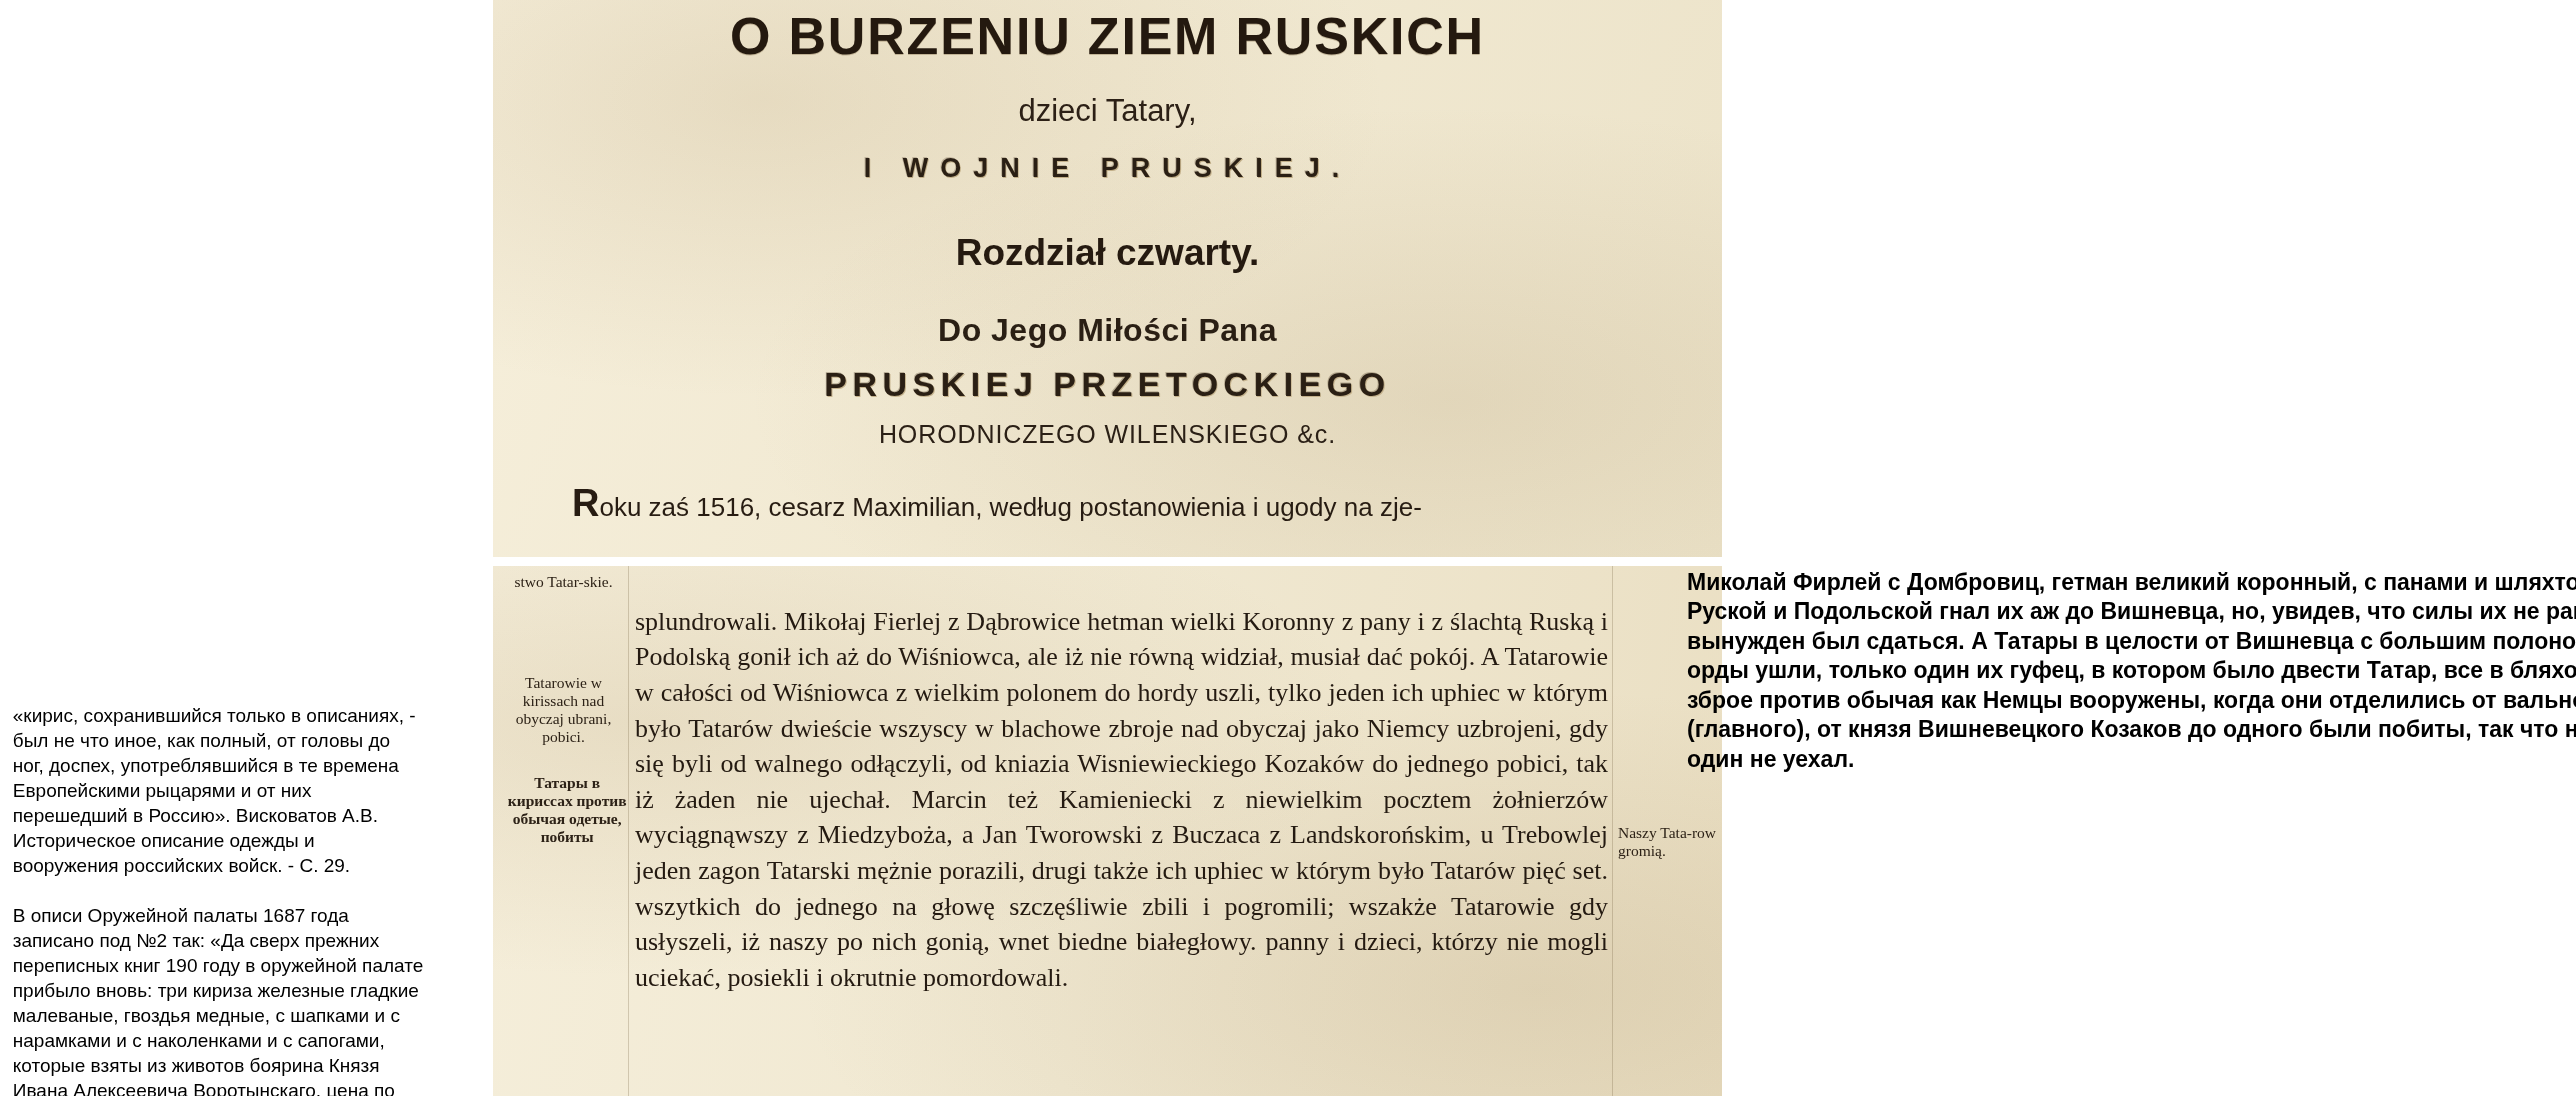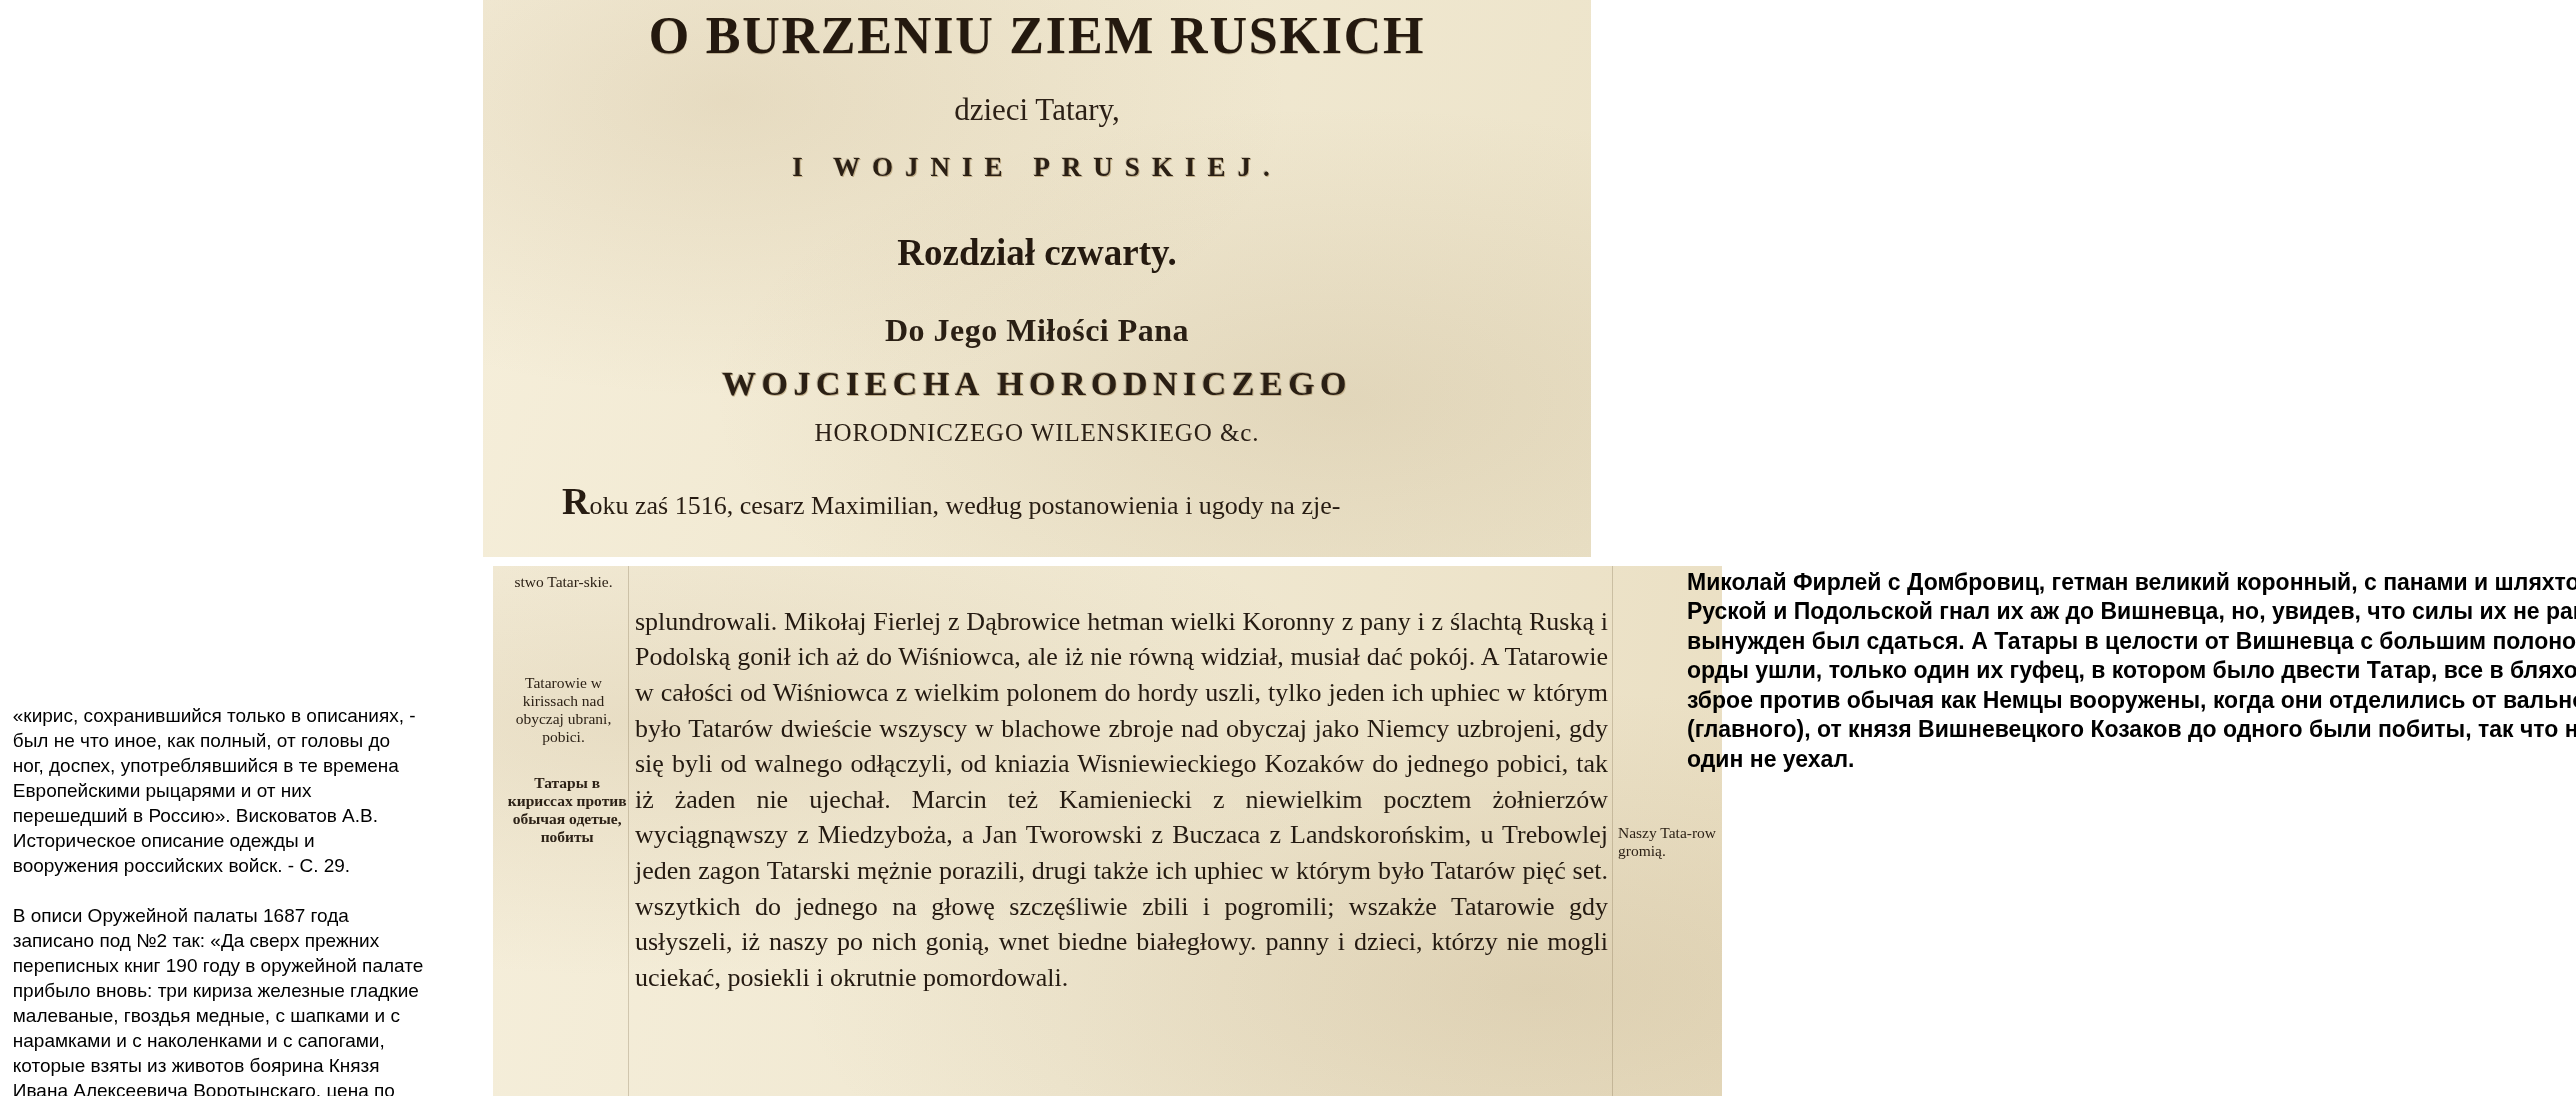--- a/index.html
+++ b/index.html
@@ -42,25 +42,25 @@
   }
 
   
   .scan {
     position: absolute;
     background: #f3ecd6;
     color: #2b2118;
     overflow: hidden;
   }
   #scan-title-block {
-    left: 483px;
+    left: 493px;
     top: 0px;
-    width: 1108px;
+    width: 1229px;
     height: 557px;
-    font-family: Liberation Serif, serif;
+    font-family: Liberation Sans, sans-serif;
     text-align: center;
     background:
       radial-gradient(ellipse at 22% 18%, rgba(176,150,103,0.20), rgba(176,150,103,0) 46%),
       radial-gradient(ellipse at 78% 72%, rgba(160,134,90,0.16), rgba(160,134,90,0) 52%),
       linear-gradient(112deg, #f6efdb 0%, #f1e9d2 45%, #ece3c9 100%);
   }
   #scan-title-block .line { width: 100%; }
 
   .t-main {
     font-size: 52px;
@@ -194,21 +194,21 @@
   <p>«кирис, сохранившийся только в описаниях, - был не что иное, как полный, от головы до ног, доспех, употреблявшийся в те времена Европейскими рыцарями и от них перешедший в Россию». Висковатов А.В. Историческое описание одежды и вооружения российских войск. - С. 29.</p>
   <p>В описи Оружейной палаты 1687 года записано под №2 так: «Да сверх прежних переписных книг 190 году в оружейной палате прибыло вновь: три кириза железные гладкие малеваные, гвоздья медные, с шапками и с нарамками и с наколенками и с сапогами, которые взяты из животов боярина Князя Ивана Алексеевича Воротынскаго, цена по пяти рублев, а в прежних переписных книгах тех кирисов было ненаписано».</p>
 </div>
 
 <div class="scan" id="scan-title-block">
   <div class="line t-main">O BURZENIU ZIEM RUSKICH</div>
   <div class="line t-sub1">dzieci Tatary,</div>
   <div class="line t-sub2">I WOJNIE PRUSKIEJ.</div>
   <div class="line t-chapter">Rozdział czwarty.</div>
   <div class="line t-ded1">Do Jego Miłości Pana</div>
-  <div class="line t-ded2">WOJCIECHA HORODNICZEGO</div>
+  <div class="line t-ded2">PRUSKIEJ PRZETOCKIEGO</div>
   <div class="line t-ded3">HORODNICZEGO WILENSKIEGO &amp;c.</div>
   <div class="line t-body-first">
     <span class="dropcap">R</span><span>oku zaś 1516, cesarz Maximilian, według postanowienia i ugody na zje-</span>
   </div>
 </div>
 
 <div class="scan" id="scan-text-block">
   <div class="vrule" id="vrule-left"></div>
   <div class="vrule" id="vrule-right"></div>
 

